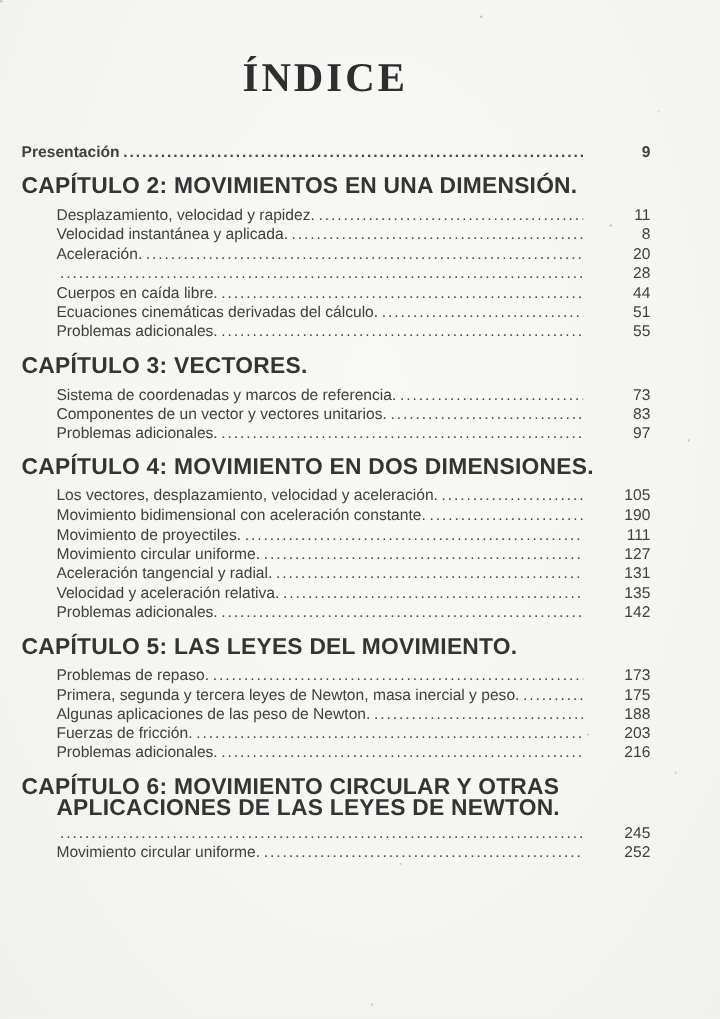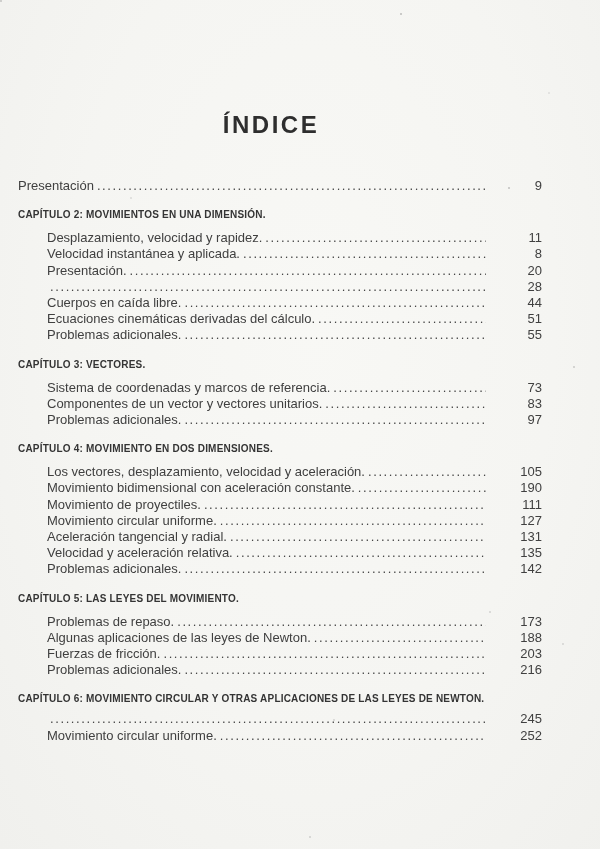--- a/index.html
+++ b/index.html
@@ -35,30 +35,30 @@
   }
   .content {
     position: absolute;
     left: 18px;
     top: 0;
     width: 524px; 
   }
   .doc-title {
     position: relative;
     left: -9px;
-    margin-top: 109px;
+    margin-top: 50px;
     text-align: center;
-    font-family: Liberation Sans, sans-serif;
+    font-family: Liberation Serif, serif;
     font-weight: bold;
-    font-size: 24px;
+    font-size: 34px;
     line-height: 32px;
     letter-spacing: 2.5px;
     color: #2e2e2e;
   }
-  .front-row { margin-top: 37px; }
+  .front-row { margin-top: 37px; font-weight: bold; }
   .row {
     display: flex;
     align-items: baseline;
     line-height: 16.2px;
     font-size: 13px;
     color: #404040;
   }
   .row .t { white-space: nowrap; }
   .dots {
     flex: 1;
@@ -73,21 +73,21 @@
   }
   .pg {
     width: 56px;
     flex: 0 0 56px;
     text-align: right;
     white-space: nowrap;
   }
   .section { margin-top: 12px; }
   .heading {
     font-weight: bold;
-    font-size: 10px;
+    font-size: 19px;
     line-height: 17px;
     letter-spacing: 0.2px;
     color: #343434;
     margin-bottom: 7px;
     max-width: 505px;
     padding-left: 29px;
     text-indent: -29px;
   }
   .section .row { padding-left: 29px; }
   .section-6 .heading { margin-bottom: 4px; }
@@ -112,21 +112,21 @@
         <span class="t">Desplazamiento, velocidad y rapidez.</span>
         <span class="dots"></span>
         <span class="pg">11</span>
       </div>
       <div class="row">
         <span class="t">Velocidad instantánea y aplicada.</span>
         <span class="dots"></span>
         <span class="pg">8</span>
       </div>
       <div class="row">
-        <span class="t">Presentación.</span>
+        <span class="t">Aceleración.</span>
         <span class="dots"></span>
         <span class="pg">20</span>
       </div>
       <div class="row">
         <span class="dots"></span>
         <span class="pg">28</span>
       </div>
       <div class="row">
         <span class="t">Cuerpos en caída libre.</span>
         <span class="dots"></span>
@@ -203,21 +203,26 @@
     </div>
 
     <div class="section section-5">
       <div class="heading">CAPÍTULO 5: LAS LEYES DEL MOVIMIENTO.</div>
       <div class="row">
         <span class="t">Problemas de repaso.</span>
         <span class="dots"></span>
         <span class="pg">173</span>
       </div>
       <div class="row">
-        <span class="t">Algunas aplicaciones de las leyes de Newton.</span>
+        <span class="t">Primera, segunda y tercera leyes de Newton, masa inercial y peso.</span>
+        <span class="dots"></span>
+        <span class="pg">175</span>
+      </div>
+      <div class="row">
+        <span class="t">Algunas aplicaciones de las peso de Newton.</span>
         <span class="dots"></span>
         <span class="pg">188</span>
       </div>
       <div class="row">
         <span class="t">Fuerzas de fricción.</span>
         <span class="dots"></span>
         <span class="pg">203</span>
       </div>
       <div class="row">
         <span class="t">Problemas adicionales.</span>

